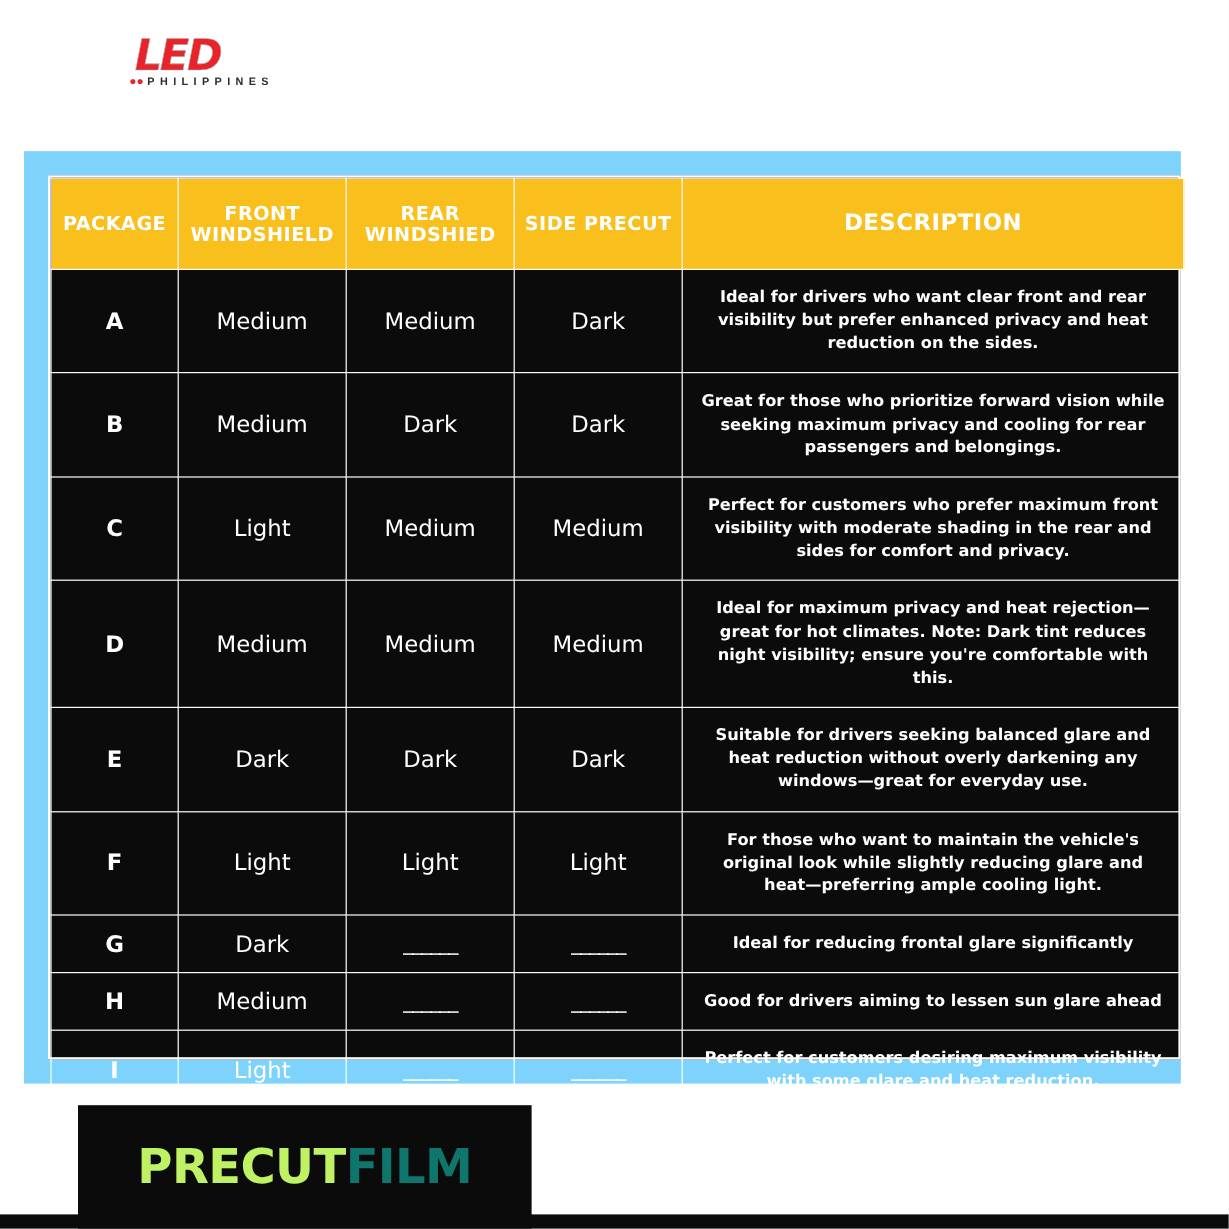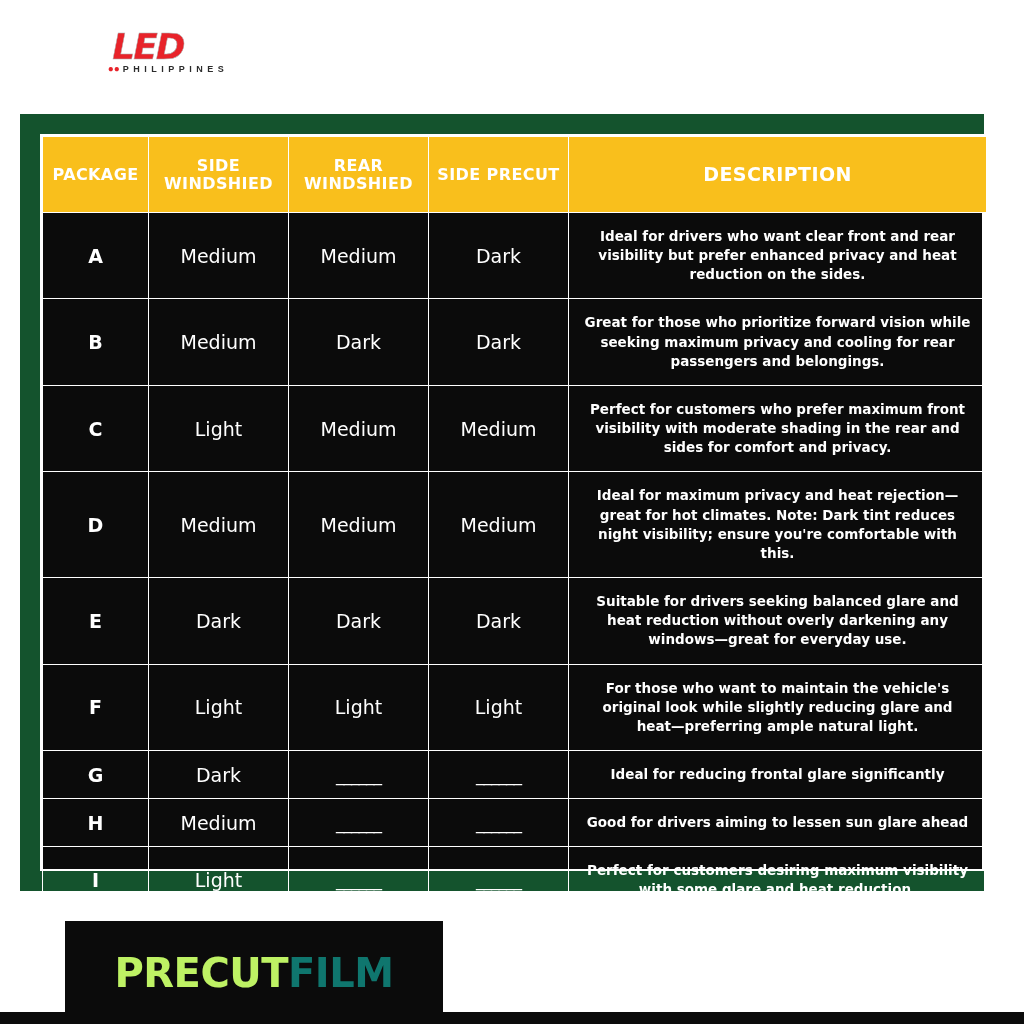--- a/index.html
+++ b/index.html
@@ -58,23 +58,23 @@
     display: inline-block;
     color: #e8232a;
     letter-spacing: 0px;
     font-size: 10px;
     margin-right: 3px;
   }
 
   
   .card {
     position: absolute;
-    left: 20px; top: 114px;
+    left: 20px; top: 126px;
     width: 964px; height: 777px;
-    background: #14532d;
+    background: #7dd3fc;
     padding: 20px;
   }
   .table-wrap {
     width: 944px; height: 737px;
     background: #0b0b0b;
     border: 2px solid #ffffff;
   }
   table.tint {
     width: 100%;
     height: 100%;
@@ -175,21 +175,21 @@
         <colgroup>
           <col class="c-pkg">
             <col class="c-fw">
             <col class="c-rw">
             <col class="c-sw">
             <col class="c-desc">
         </colgroup>
         <thead>
           <tr>
             <th>PACKAGE</th>
-            <th>SIDE WINDSHIED</th>
+            <th>FRONT WINDSHIELD</th>
             <th>REAR WINDSHIED</th>
             <th>SIDE PRECUT</th>
             <th class="desc-h">DESCRIPTION</th>
           </tr>
         </thead>
         <tbody>
           <tr>
             <td class="pkg">A</td>
             <td class="lvl">Medium</td>
             <td class="lvl">Medium</td>
@@ -222,21 +222,21 @@
             <td class="lvl">Dark</td>
             <td class="lvl">Dark</td>
             <td class="lvl">Dark</td>
             <td class="desc">Suitable for drivers seeking balanced glare and heat reduction without overly darkening any windows—great for everyday use.</td>
           </tr>
           <tr>
             <td class="pkg">F</td>
             <td class="lvl">Light</td>
             <td class="lvl">Light</td>
             <td class="lvl">Light</td>
-            <td class="desc">For those who want to maintain the vehicle's original look while slightly reducing glare and heat—preferring ample natural light.</td>
+            <td class="desc">For those who want to maintain the vehicle's original look while slightly reducing glare and heat—preferring ample cooling light.</td>
           </tr>
           <tr>
             <td class="pkg">G</td>
             <td class="lvl">Dark</td>
             <td class="lvl dash">______</td>
             <td class="lvl dash">______</td>
             <td class="desc">Ideal for reducing frontal glare significantly</td>
           </tr>
           <tr>
             <td class="pkg">H</td>

